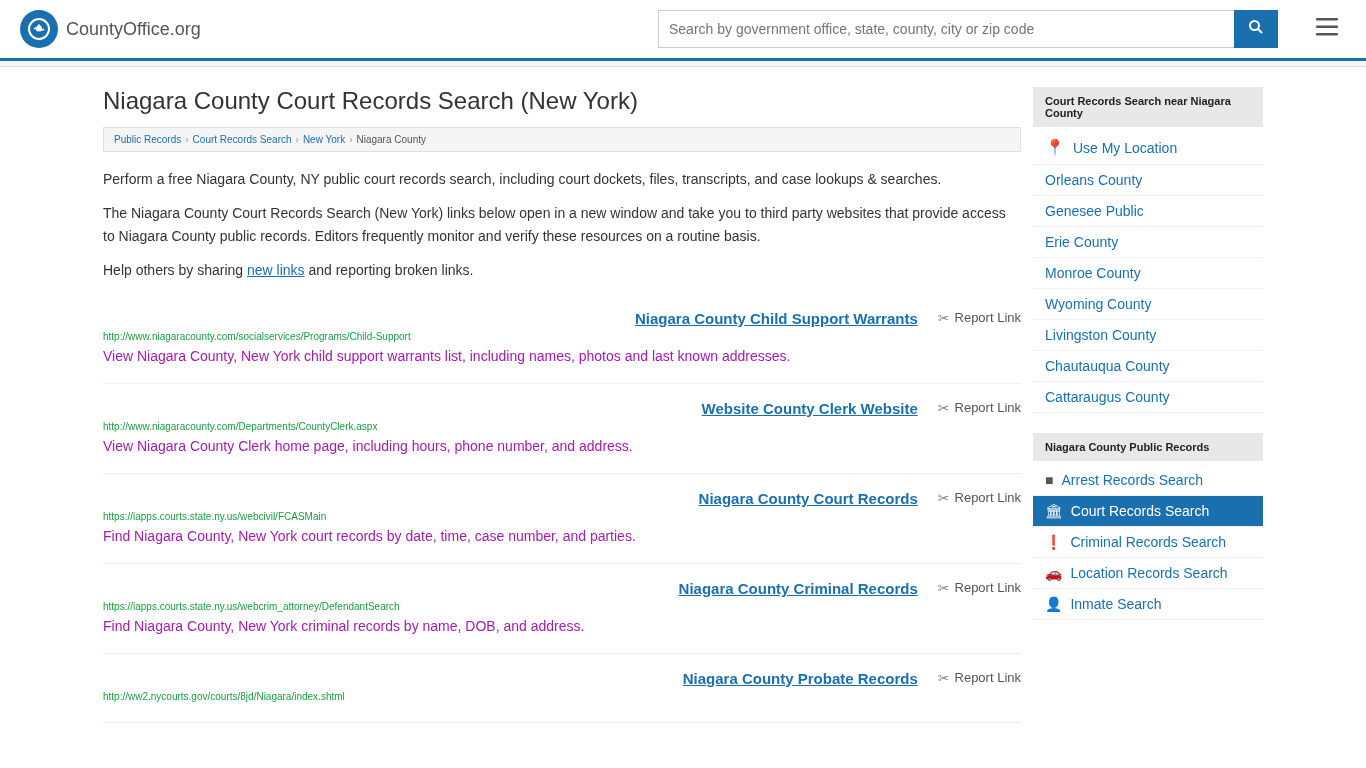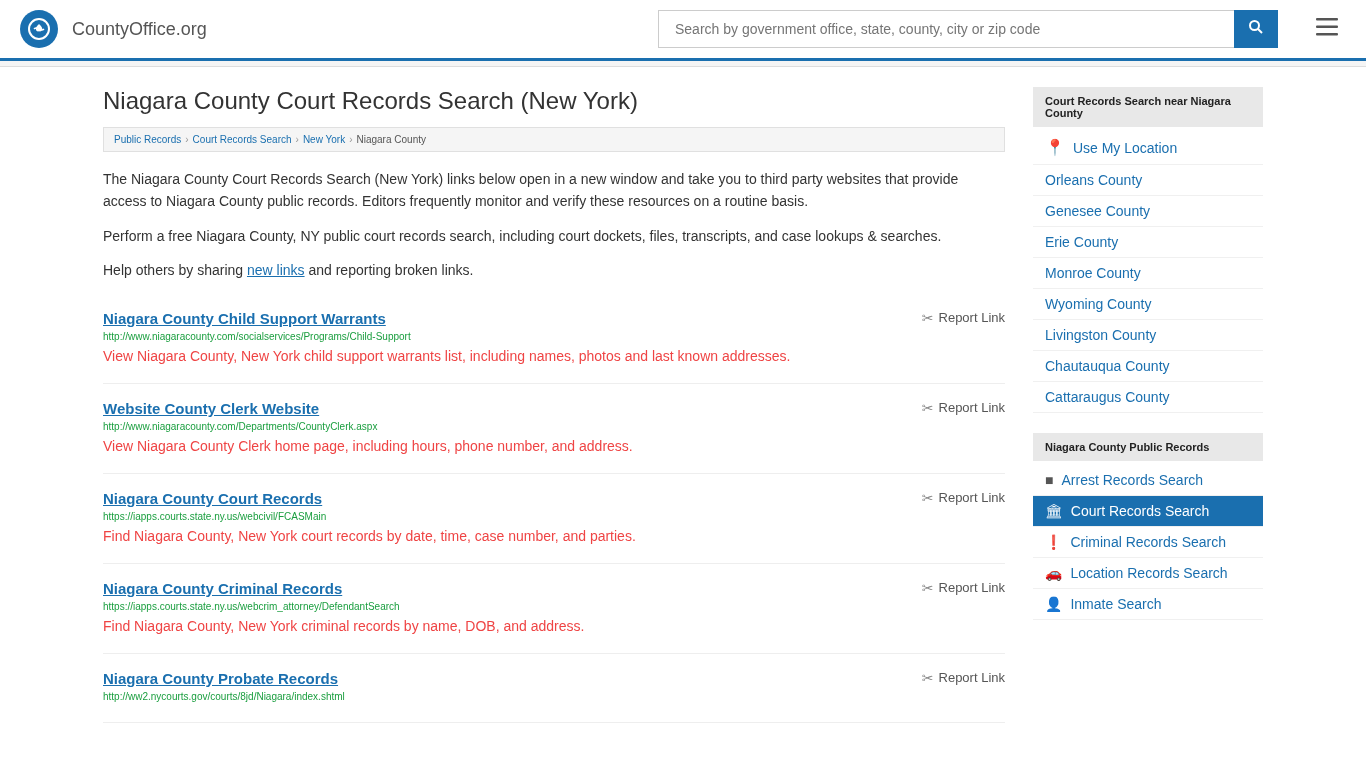--- a/index.html
+++ b/index.html
@@ -10,21 +10,21 @@
       background: #fff;
       border-bottom: 3px solid #1a6faf;
       padding: 10px 20px;
       display: flex;
       align-items: center;
       gap: 20px;
     }
     .logo-area {
       display: flex;
       align-items: center;
-      gap: 14px;
+      gap: 8px;
       text-decoration: none;
     }
     .logo-circle {
       width: 38px;
       height: 38px;
       background: #1a6faf;
       border-radius: 50%;
       display: flex;
       align-items: center;
       justify-content: center;
@@ -40,21 +40,21 @@
     .logo-text span { color: #555; font-weight: normal; }
     .search-area {
       flex: 1;
       display: flex;
       align-items: center;
       max-width: 620px;
       margin-left: auto;
     }
     .search-input {
       flex: 1;
-      padding: 8px 16px;
+      padding: 8px 10px;
       border: 1px solid #ccc;
       border-right: none;
       font-size: 14px;
       outline: none;
       color: #999;
       height: 38px;
     }
     .search-btn {
       background: #1a6faf;
       border: none;
@@ -80,21 +80,21 @@
       border-bottom: 1px solid #ddd;
       height: 6px;
     }
 
     
     .page-layout {
       display: flex;
       max-width: 1200px;
       margin: 0 auto;
       padding: 20px 20px;
-      gap: 28px;
+      gap: 12px;
     }
 
     
     .main-content {
       flex: 1;
     }
     .page-title {
       font-size: 24px;
       font-weight: normal;
       color: #333;
@@ -131,21 +131,21 @@
     }
 
     
     .result-item {
       border-bottom: 1px solid #eee;
       padding: 16px 0;
     }
     .result-header {
       display: flex;
       align-items: flex-start;
-      justify-content: space-between;
+      justify-content: flex-end;
       margin-bottom: 4px;
     }
     .result-title {
       font-size: 15px;
       font-weight: bold;
       color: #1a6faf;
       text-decoration: underline;
       cursor: pointer;
     }
     .report-link {
@@ -162,21 +162,21 @@
       font-size: 14px;
       color: #888;
     }
     .result-url {
       font-size: 10px;
       color: #1a9e3f;
       margin-bottom: 4px;
     }
     .result-desc {
       font-size: 14px;
-      color: #ef4444;
+      color: #a21caf;
       line-height: 1.5;
     }
 
     
     .sidebar {
       width: 230px;
       flex-shrink: 0;
     }
     .sidebar-section {
       margin-bottom: 20px;
@@ -270,22 +270,22 @@
     <div class="breadcrumb">
       <a href="#">Public Records</a>
       <span class="breadcrumb-sep">›</span>
       <a href="#">Court Records Search</a>
       <span class="breadcrumb-sep">›</span>
       <a href="#">New York</a>
       <span class="breadcrumb-sep">›</span>
       <span>Niagara County</span>
     </div>
 
+    <p class="description">Perform a free Niagara County, NY public court records search, including court dockets, files, transcripts, and case lookups &amp; searches.</p>
     <p class="description">The Niagara County Court Records Search (New York) links below open in a new window and take you to third party websites that provide access to Niagara County public records. Editors frequently monitor and verify these resources on a routine basis.</p>
-    <p class="description">Perform a free Niagara County, NY public court records search, including court dockets, files, transcripts, and case lookups &amp; searches.</p>
     <p class="description">
       <span>Help others by sharing </span><a href="#">new links</a><span> and reporting broken links.</span>
     </p>
 
     <div>
 
       <div class="result-item">
         <div class="result-header">
           <span class="result-title">Niagara County Child Support Warrants</span>
           <span class="report-link">
@@ -355,21 +355,21 @@
 
       <div class="use-location">
         <span class="pin-icon">📍</span>
         <span>Use My Location</span>
       </div>
 
       <a class="sidebar-item" href="#">
         <span>Orleans County</span>
       </a>
       <a class="sidebar-item" href="#">
-        <span>Genesee County</span>
+        <span>Genesee Public</span>
       </a>
       <a class="sidebar-item" href="#">
         <span>Erie County</span>
       </a>
       <a class="sidebar-item" href="#">
         <span>Monroe County</span>
       </a>
       <a class="sidebar-item" href="#">
         <span>Wyoming County</span>
       </a>

